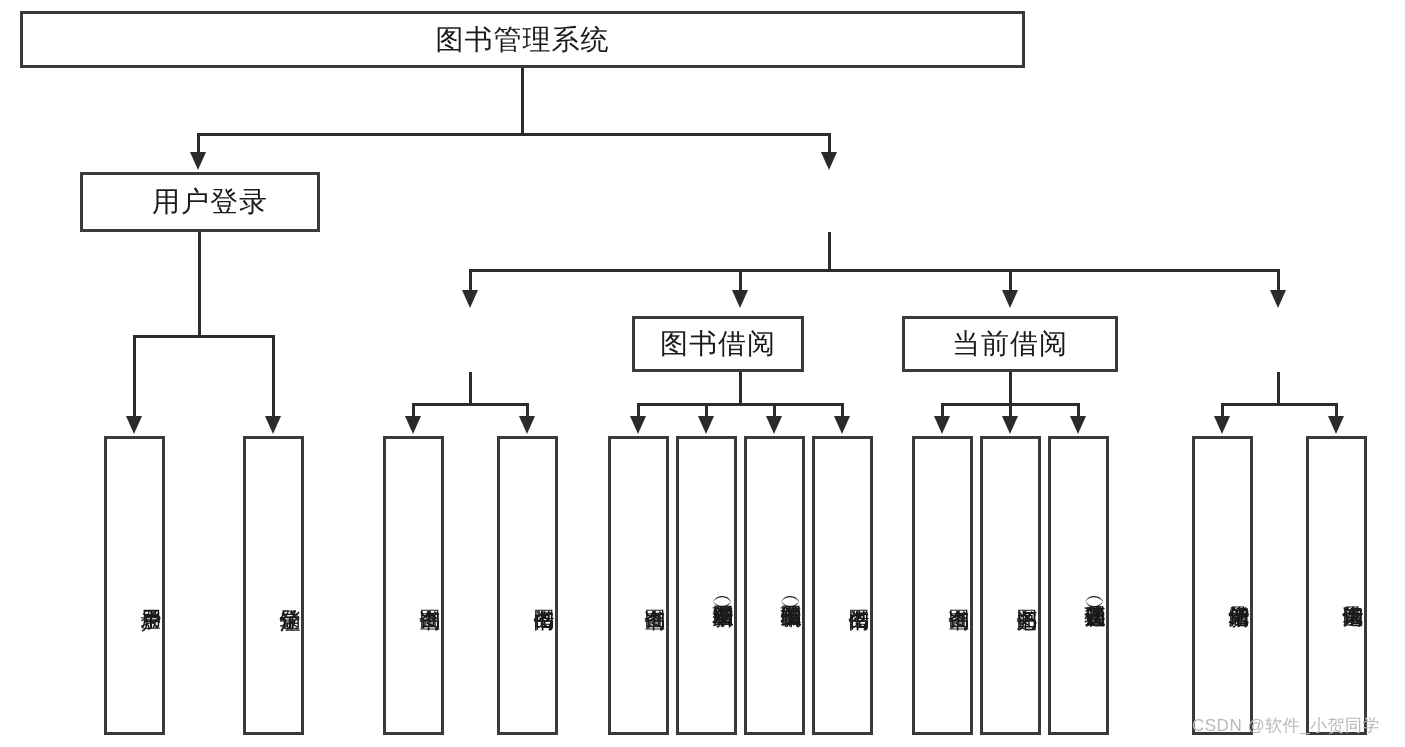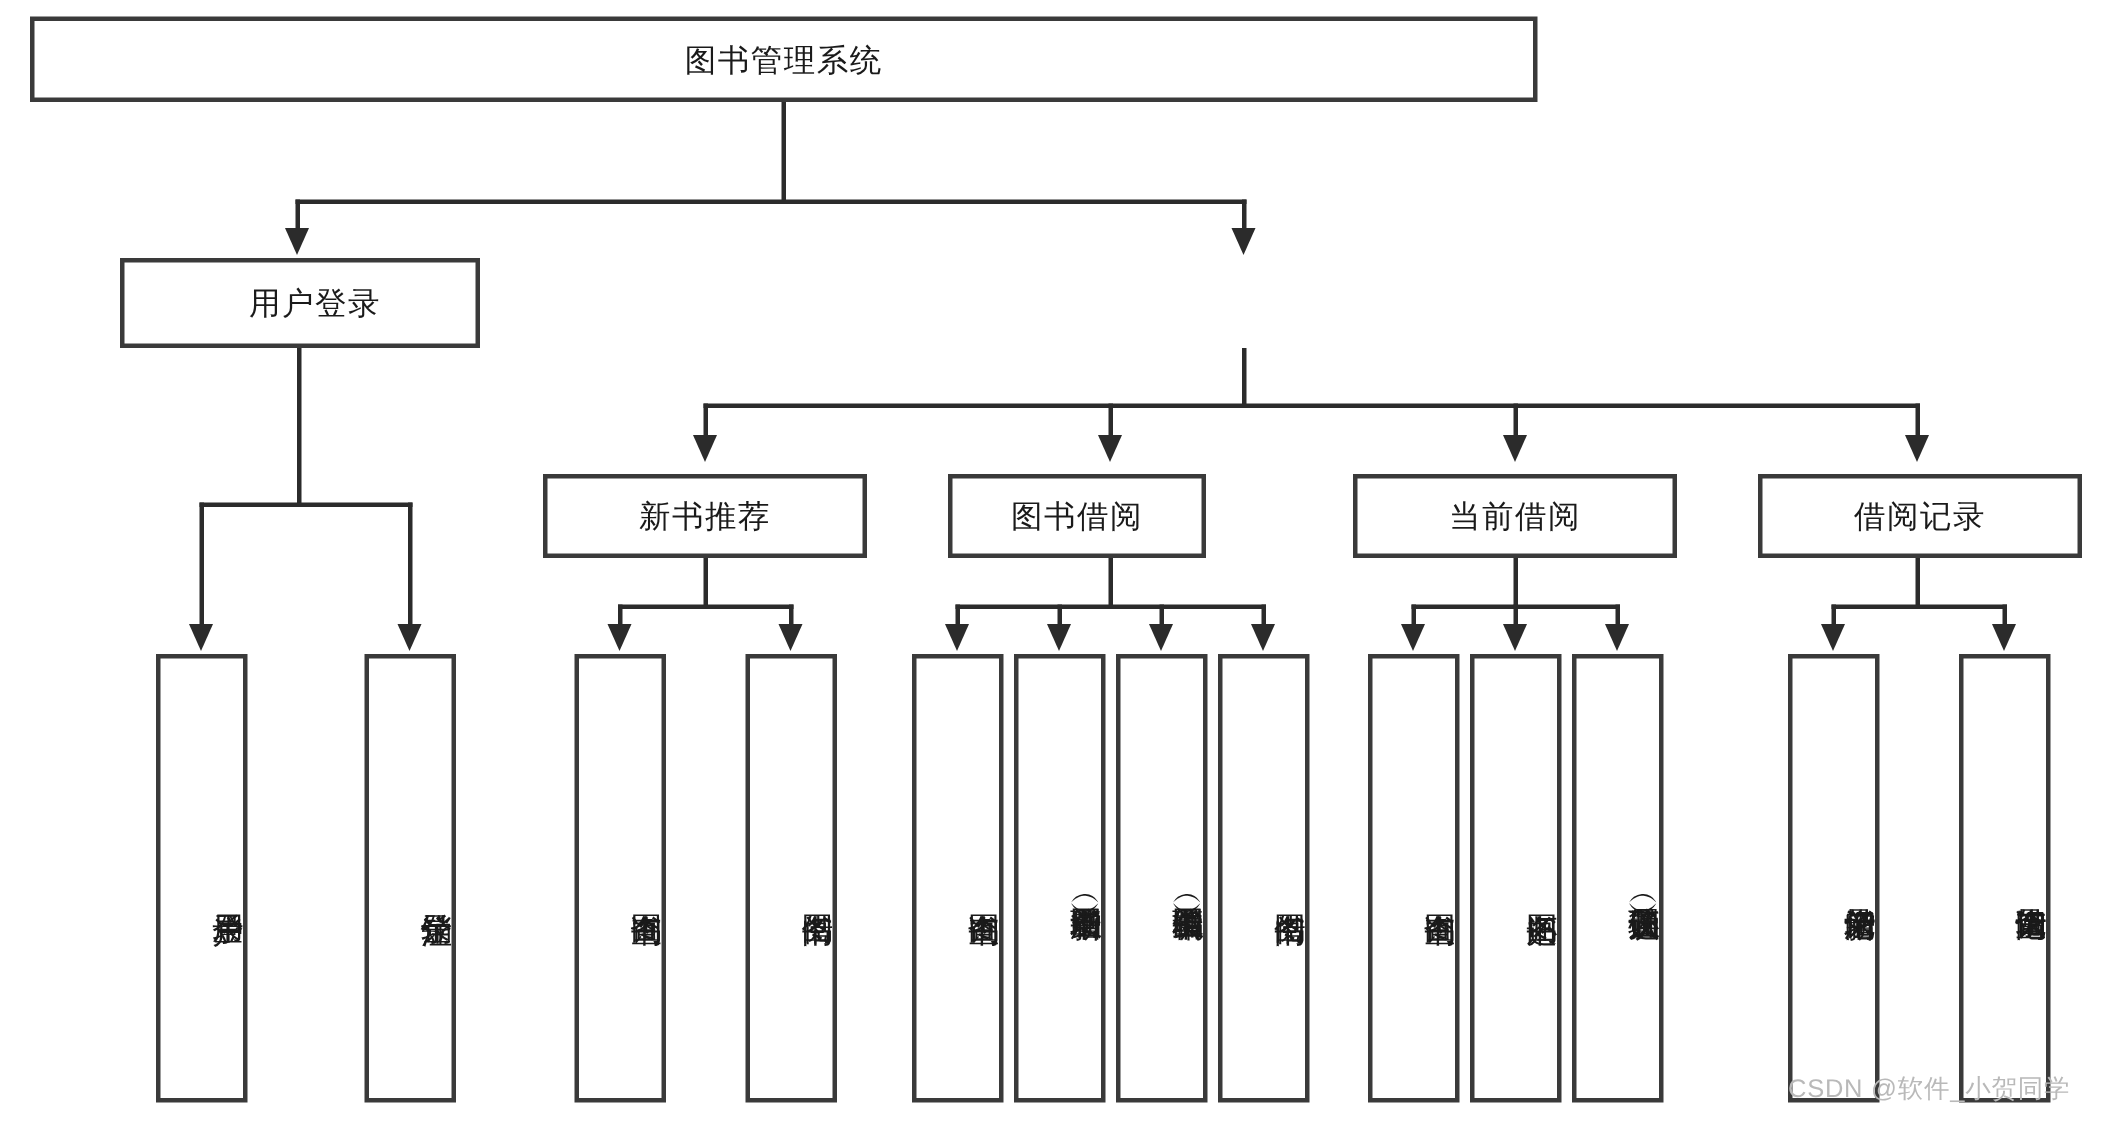--- a/index.html
+++ b/index.html
@@ -21,21 +21,21 @@
     position: absolute;
     box-sizing: border-box;
     border: 3px solid #3a3a3a;
     background: #ffffff;
     display: flex;
     align-items: center;
     justify-content: center;
     color: #1a1a1a;
   }
   .node.horiz {
-    font-size: 21px;
+    font-size: 28px;
     letter-spacing: 1px;
   }
   .node.vert {
     writing-mode: vertical-rl;
     text-orientation: upright;
     font-size: 21px;
     line-height: 1.08;
     align-items: flex-start;
     justify-content: center;
     padding-top: 14px;
@@ -104,31 +104,25 @@
   <div class="hline" style="left:469px; top:269px; width:811px; height:3px;"></div>
   <div class="vline" style="left:469px; top:269px; width:3px; height:24px;"></div>
   <div class="arrow" style="left:462px; top:290px;"></div>
   <div class="vline" style="left:739px; top:269px; width:3px; height:24px;"></div>
   <div class="arrow" style="left:732px; top:290px;"></div>
   <div class="vline" style="left:1009px; top:269px; width:3px; height:24px;"></div>
   <div class="arrow" style="left:1002px; top:290px;"></div>
   <div class="vline" style="left:1277px; top:269px; width:3px; height:24px;"></div>
   <div class="arrow" style="left:1270px; top:290px;"></div>
 
-  <div class="node horiz" style="left:362px; top:316px; width:216px; height:56px;">
-    <span>新书推荐</span>
-  </div>
   <div class="node horiz" style="left:632px; top:316px; width:172px; height:56px;">
     <span>图书借阅</span>
   </div>
   <div class="node horiz" style="left:902px; top:316px; width:216px; height:56px;">
     <span>当前借阅</span>
-  </div>
-  <div class="node horiz" style="left:1172px; top:316px; width:216px; height:56px;">
-    <span>借阅记录</span>
   </div>
 
   <div class="vline" style="left:469px; top:372px; width:3px; height:34px;"></div>
   <div class="hline" style="left:412px; top:403px; width:117px; height:3px;"></div>
   <div class="vline" style="left:412px; top:403px; width:3px; height:16px;"></div>
   <div class="arrow" style="left:405px; top:416px;"></div>
   <div class="vline" style="left:526px; top:403px; width:3px; height:16px;"></div>
   <div class="arrow" style="left:519px; top:416px;"></div>
 
   <div class="vline" style="left:739px; top:372px; width:3px; height:34px;"></div>

